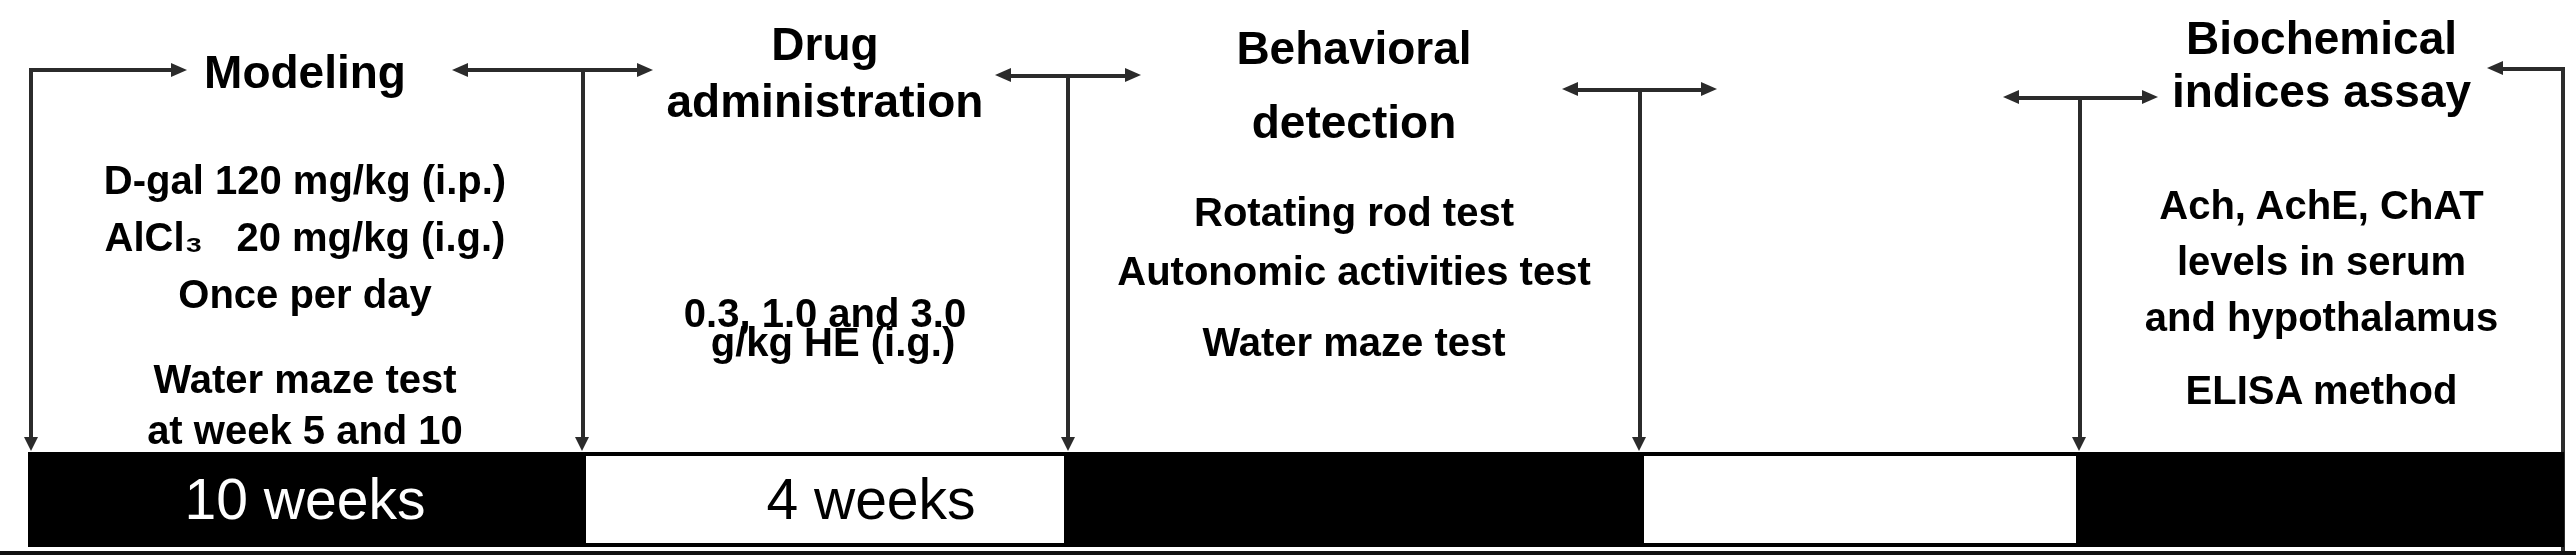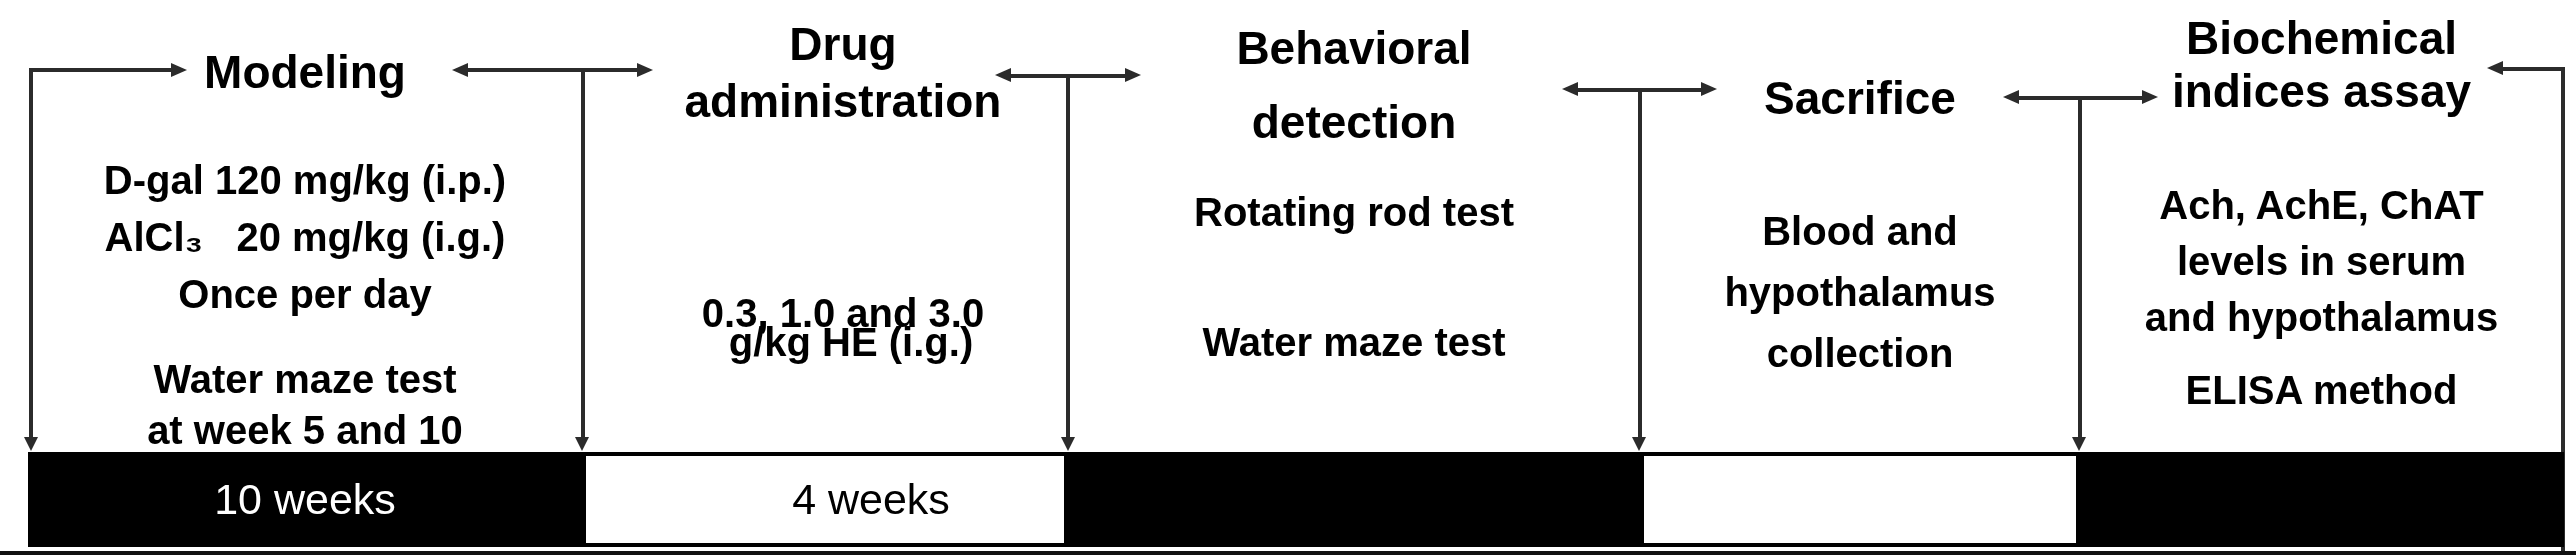--- a/index.html
+++ b/index.html
@@ -22,30 +22,30 @@
   .phase-label-line{
     position:absolute;left:0;right:0;height:56px;line-height:56px;
     text-align:center;font-size:46px;font-weight:bold;white-space:pre;
   }
   .body-line{
     position:absolute;left:0;right:0;height:56px;line-height:56px;
     text-align:center;font-size:40px;font-weight:bold;white-space:pre-wrap;
   }
   .col{position:absolute;top:0;height:452px;}
   .col1{left:28px;width:554px;}
-  .col2{left:600px;width:486px;}
+  .col2{left:582px;width:486px;}
   .col3{left:1068px;width:572px;}
   .col4{left:1640px;width:440px;}
   .col5{left:2080px;width:483px;}
   
   .bar{position:absolute;left:28px;top:452px;width:2536px;height:95px;background:#000000;}
   .bar-seg-white{position:absolute;top:4.2px;height:87px;background:#ffffff;}
   .bar-label{
     position:absolute;top:452px;height:95px;line-height:95px;
-    text-align:center;font-size:43px;font-weight:normal;
+    text-align:center;font-size:57px;font-weight:normal;
   }
   .bar-label.on-black{color:#ffffff;}
   .bar-label.on-white{color:#000000;}
   .baseline{position:absolute;left:0;top:551px;width:2576px;height:4.2px;background:#111111;}
 </style>
 </head>
 <body>
 
 <div class="canvas">
 
@@ -95,29 +95,24 @@
     <div class="phase-label-line" style="top:16px;">Drug</div>
     <div class="phase-label-line" style="top:73px;">administration</div>
     <div class="body-line" style="top:257px;margin-top:28px;">0.3, 1.0 and 3.0</div>
     <div class="body-line" style="top:314px;padding-left:16px;">g/kg HE (i.g.)</div>
   </div>
 
   <div class="col col3">
     <div class="phase-label-line" style="top:19.5px;">Behavioral</div>
     <div class="phase-label-line" style="top:94px;">detection</div>
     <div class="body-line" style="top:184px;">Rotating rod test</div>
+    <div class="body-line" style="top:243px;">Autonomic activities test</div>
     <div class="body-line" style="top:314px;">Water maze test</div>
   </div>
 
-  <div class="col col4">
-    <div class="phase-label-line" style="top:70px;">Sacrifice</div>
-    <div class="body-line" style="top:203px;">Blood and</div>
-    <div class="body-line" style="top:264px;">hypothalamus</div>
-    <div class="body-line" style="top:325px;">collection</div>
-  </div>
 
   <div class="col col5">
     <div class="phase-label-line" style="top:10.4px;">Biochemical</div>
     <div class="phase-label-line" style="top:63px;">indices assay</div>
     <div class="body-line" style="top:177px;">Ach, AchE, ChAT</div>
     <div class="body-line" style="top:233px;text-align:center;">levels in serum</div>
     <div class="body-line" style="top:289px;">and hypothalamus</div>
     <div class="body-line" style="top:362px;">ELISA method</div>
   </div>
 

